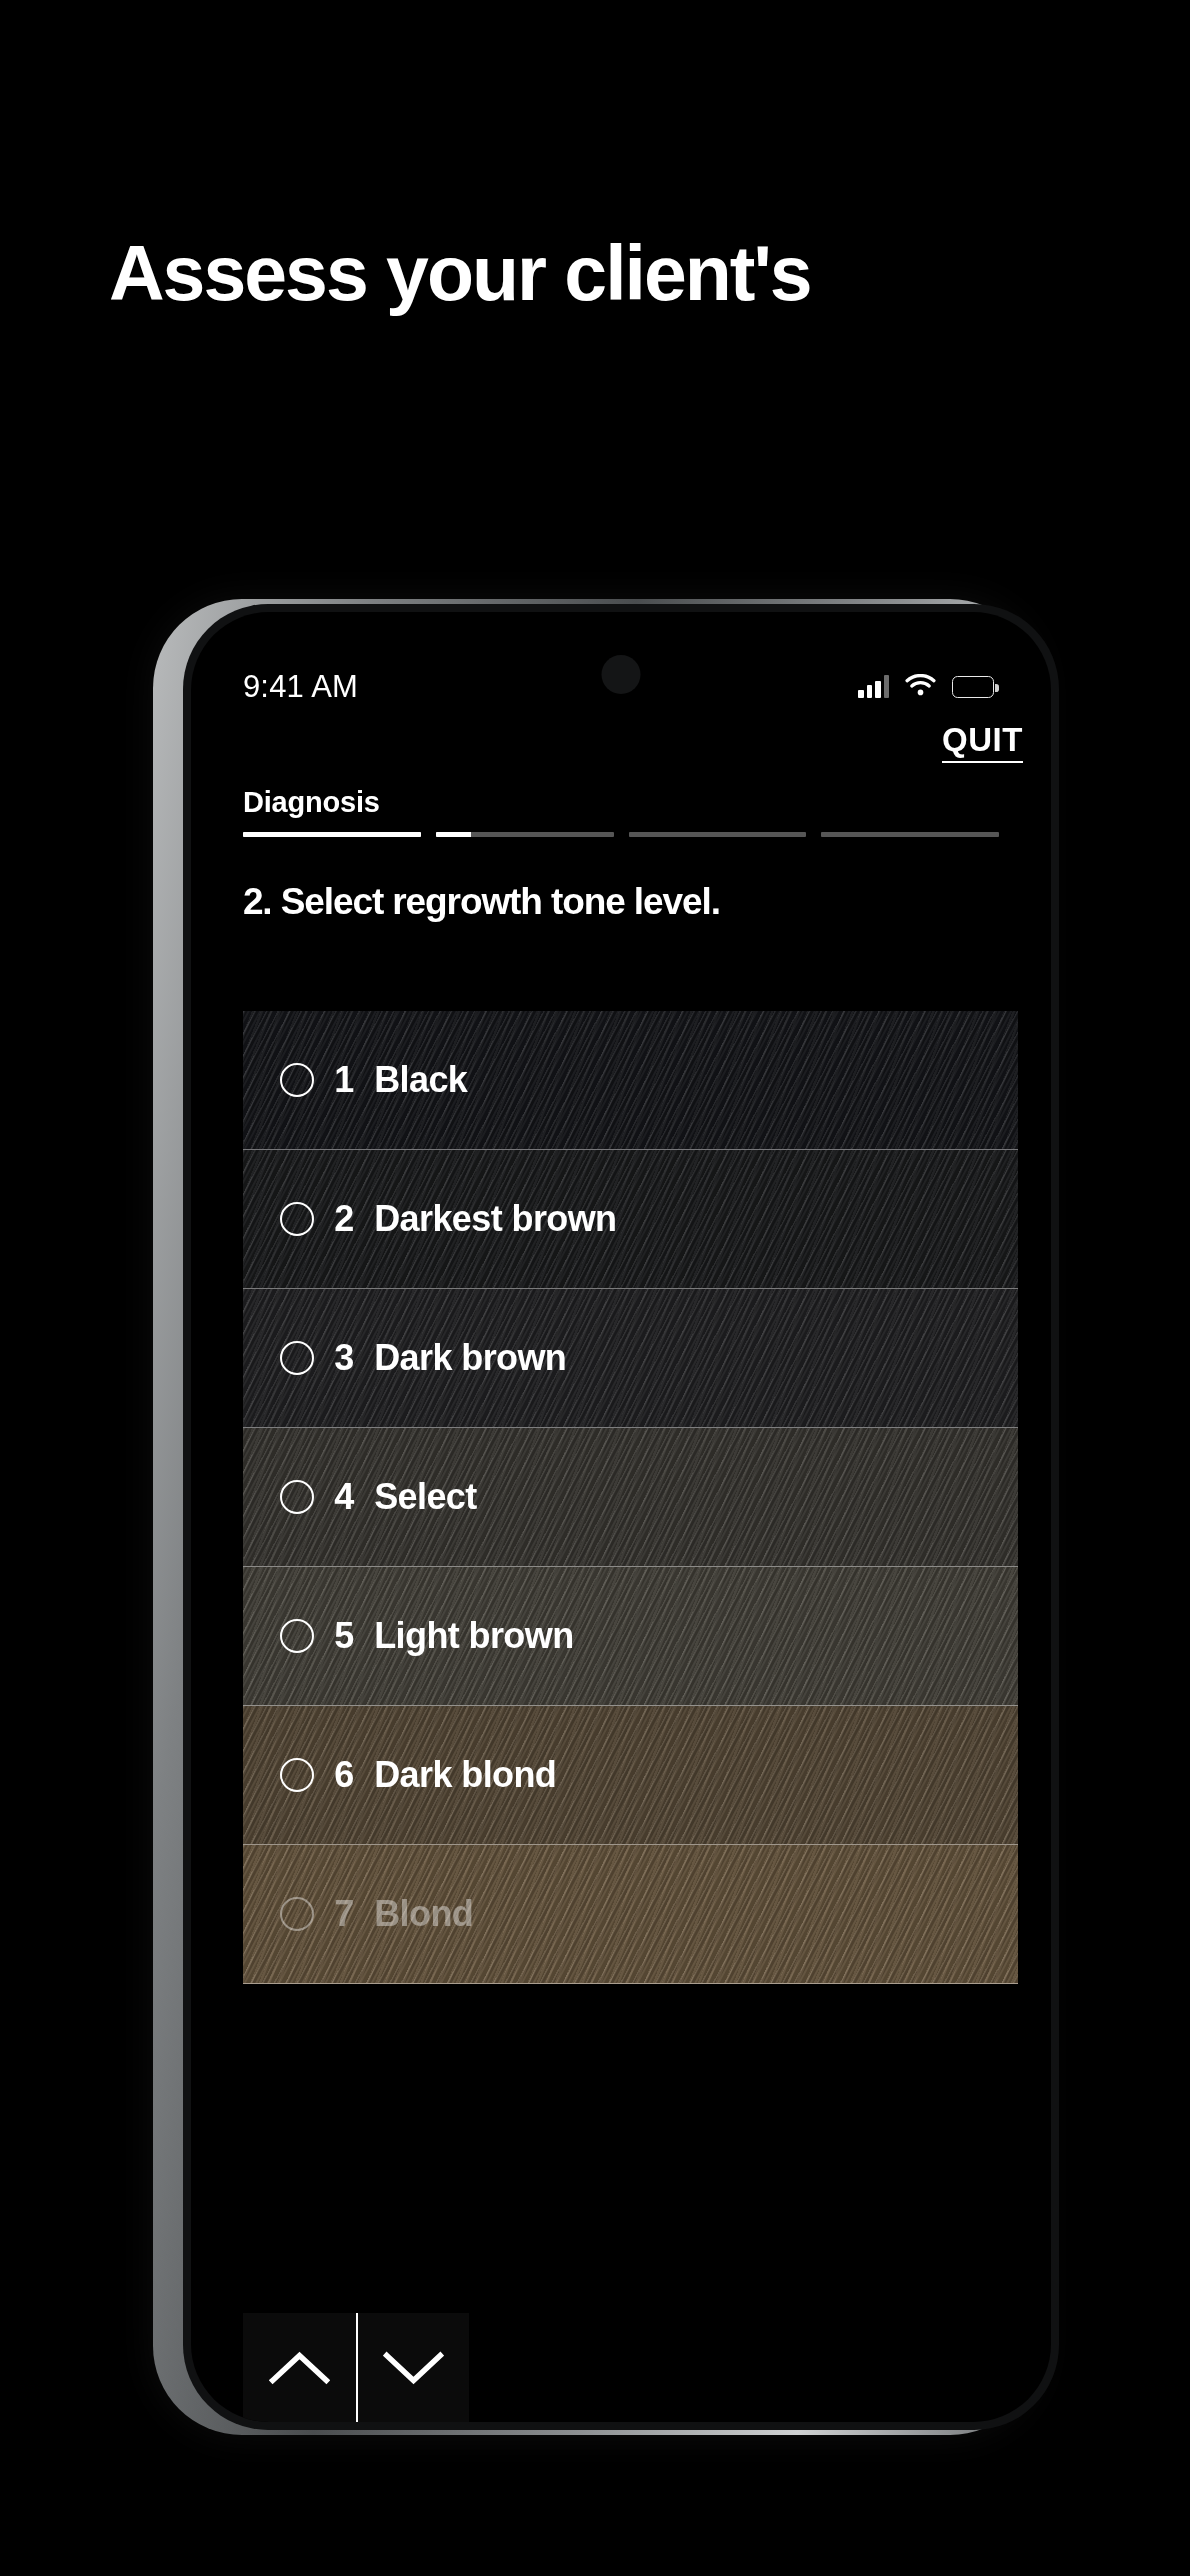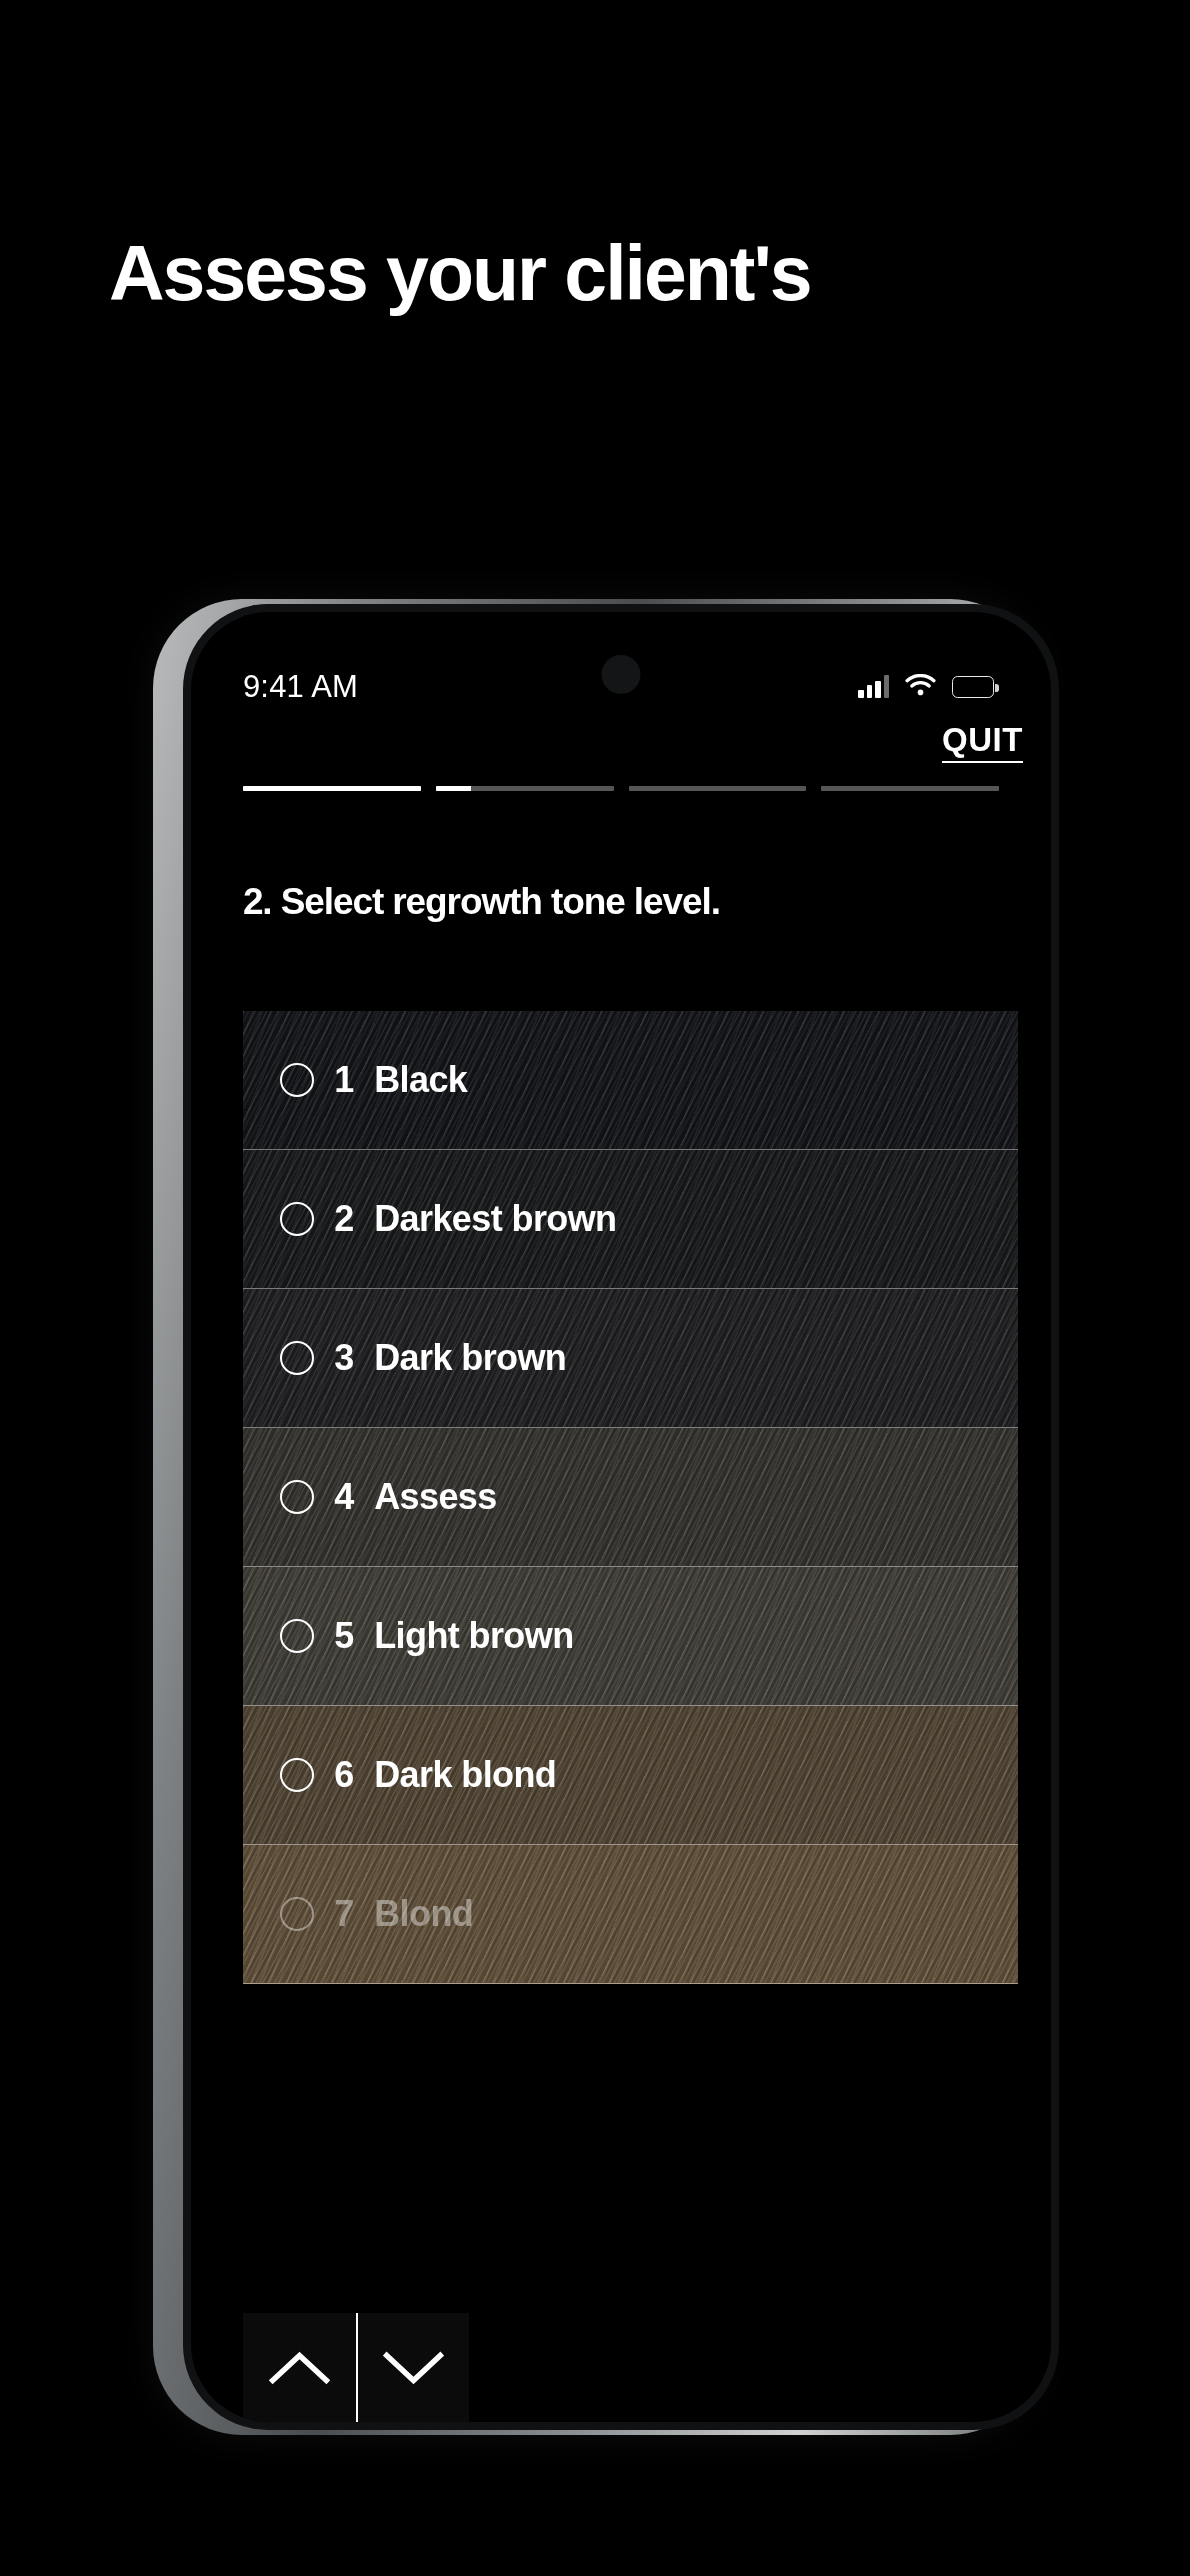--- a/index.html
+++ b/index.html
@@ -228,20 +228,21 @@
               <span class="fill"></span>
             </span>
           </div>
         </div>
 
         <div class="quit-row">
           <span class="quit-button">QUIT</span>
         </div>
 
         <div class="tabs-block">
+          <div class="tab-label">Diagnosis</div>
           <div class="progress-track" id="progress-track">
               <div class="progress-seg">
                 <span class="fill" style="width: 100%;"></span>
               </div>
               <div class="progress-seg">
                 <span class="fill" style="width: 20%;"></span>
               </div>
               <div class="progress-seg">
                 <span class="fill" style="width: 0%;"></span>
               </div>
@@ -276,21 +277,21 @@
                 <span class="radio"></span>
                 <span class="tone-num">3</span>
                 <span class="tone-name">Dark brown</span>
               </div>
             </div>
             <div class="tone-row" style="background: rgb(58, 56, 51);">
               <div class="hair-tex"></div>
               <div class="row-content">
                 <span class="radio"></span>
                 <span class="tone-num">4</span>
-                <span class="tone-name">Assess</span>
+                <span class="tone-name">Select</span>
               </div>
             </div>
             <div class="tone-row" style="background: rgb(71, 68, 60);">
               <div class="hair-tex"></div>
               <div class="row-content">
                 <span class="radio"></span>
                 <span class="tone-num">5</span>
                 <span class="tone-name">Light brown</span>
               </div>
             </div>

